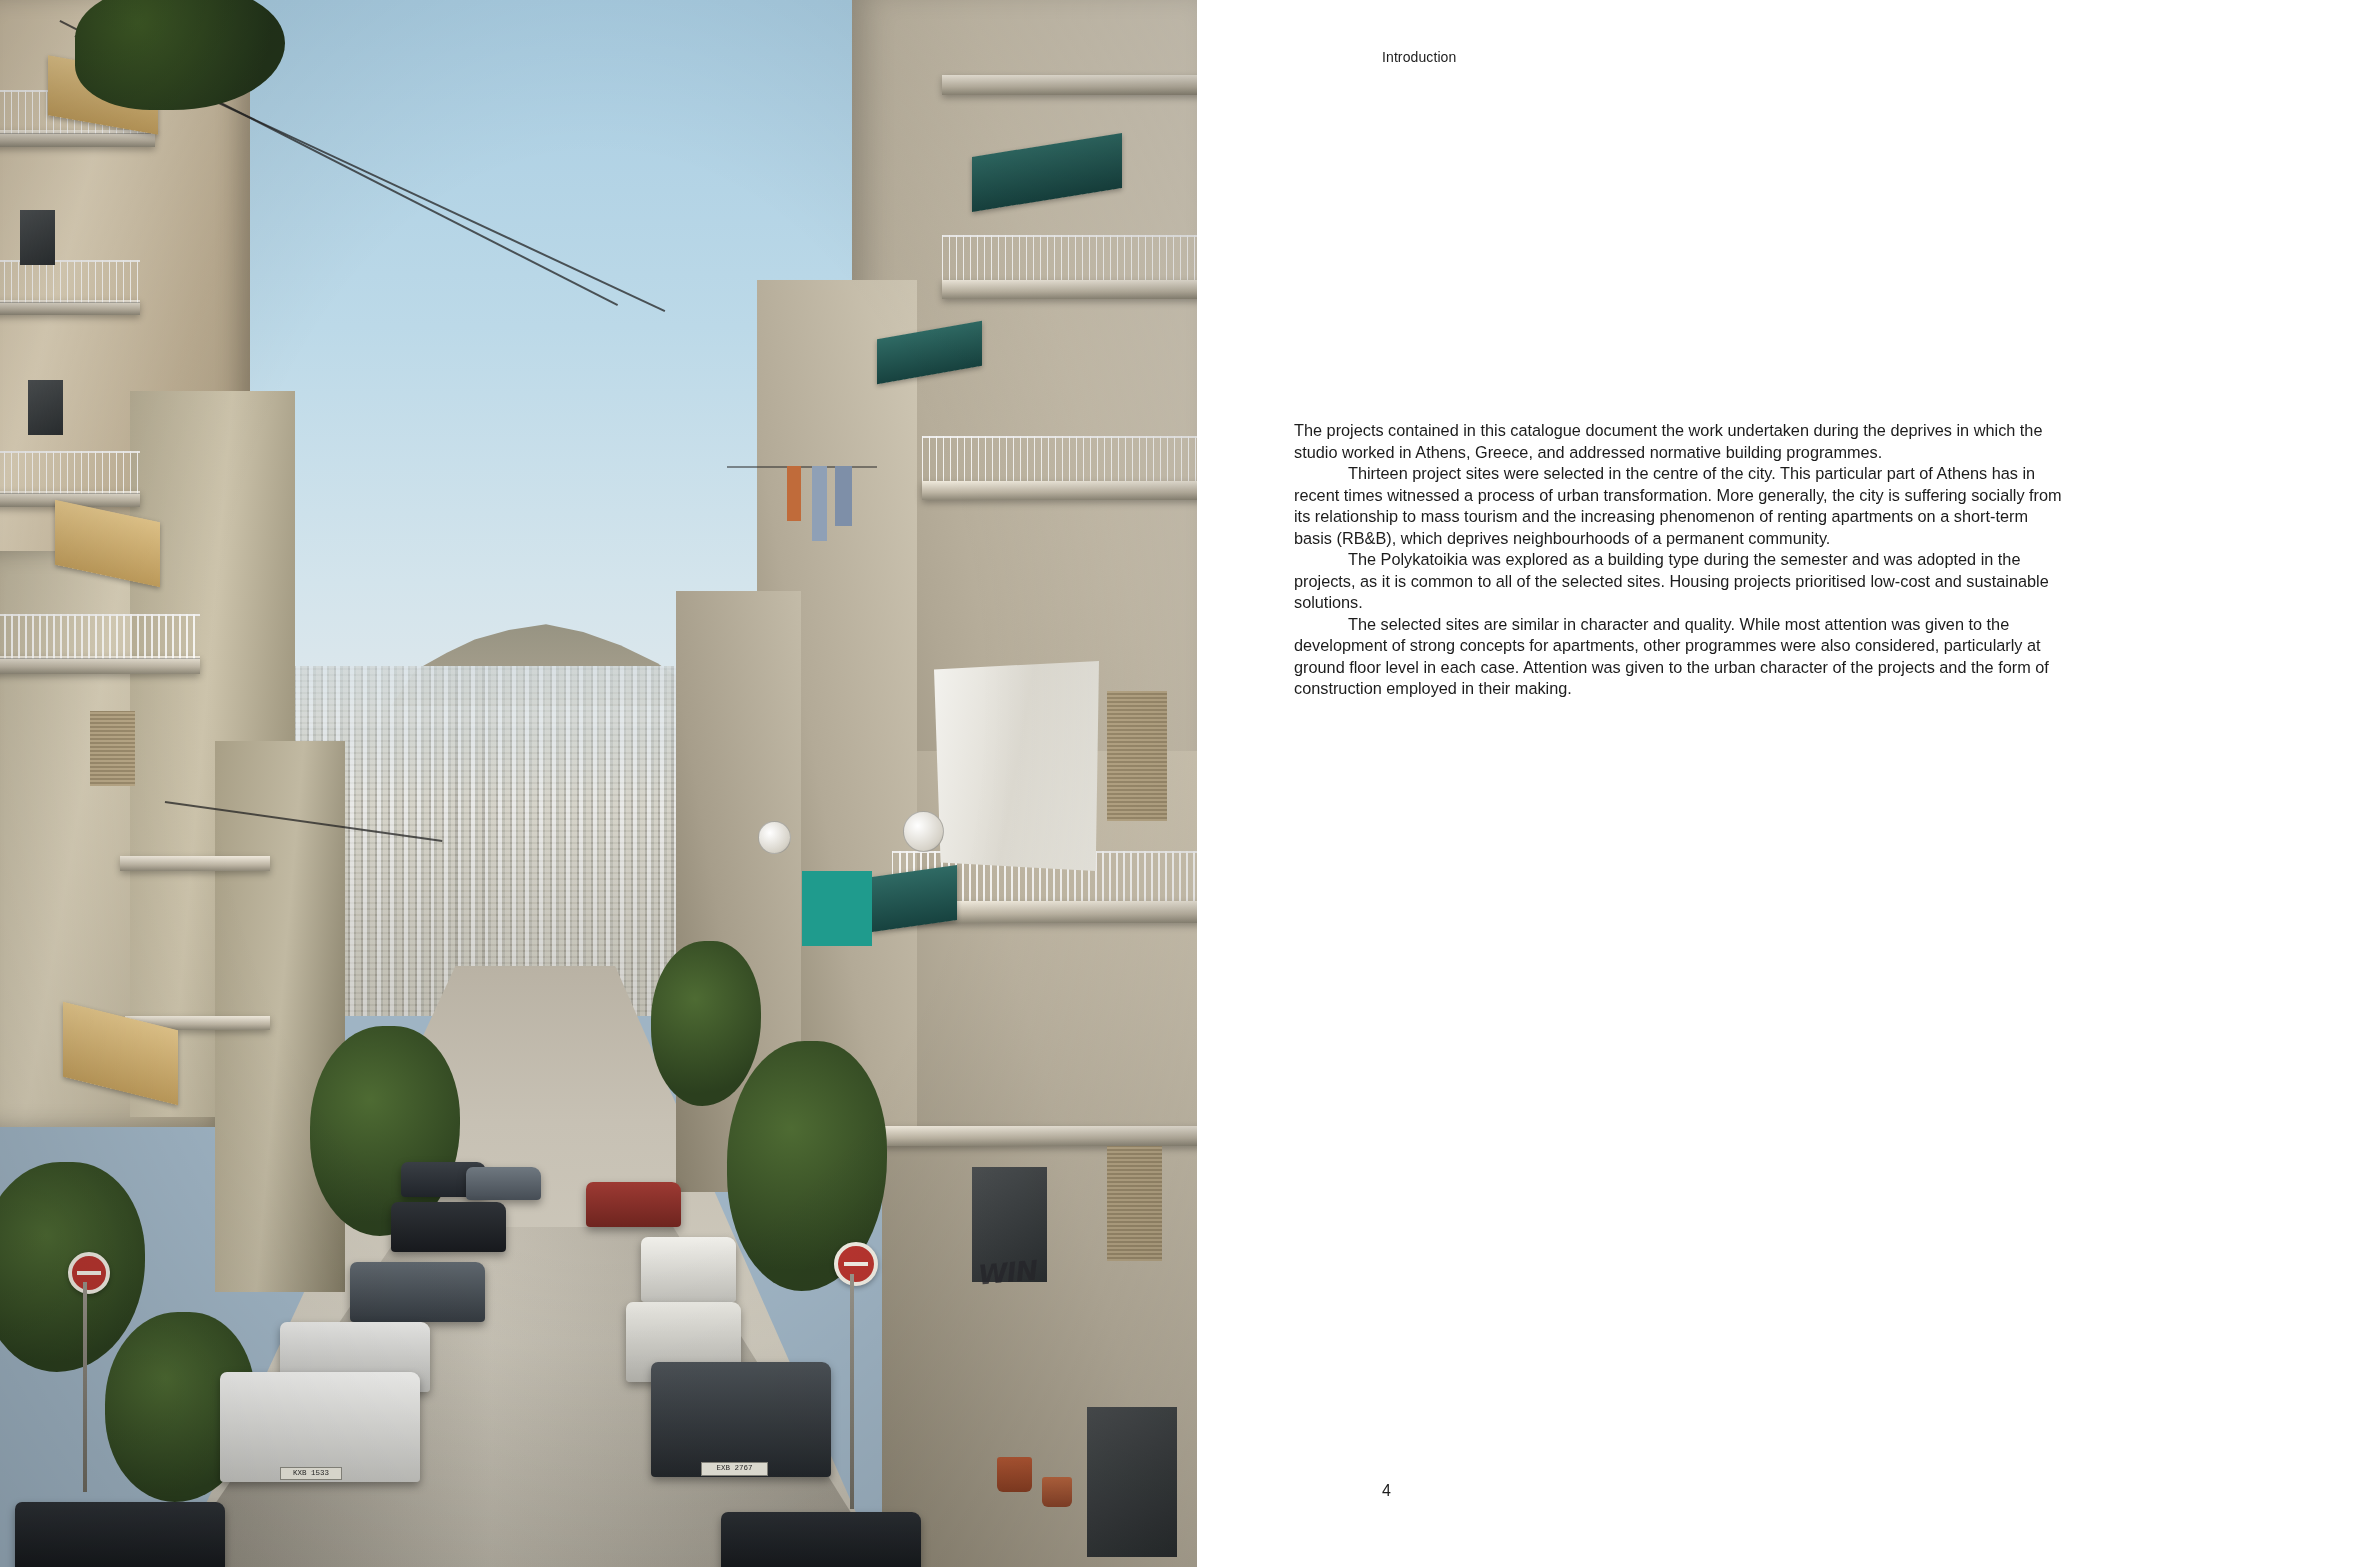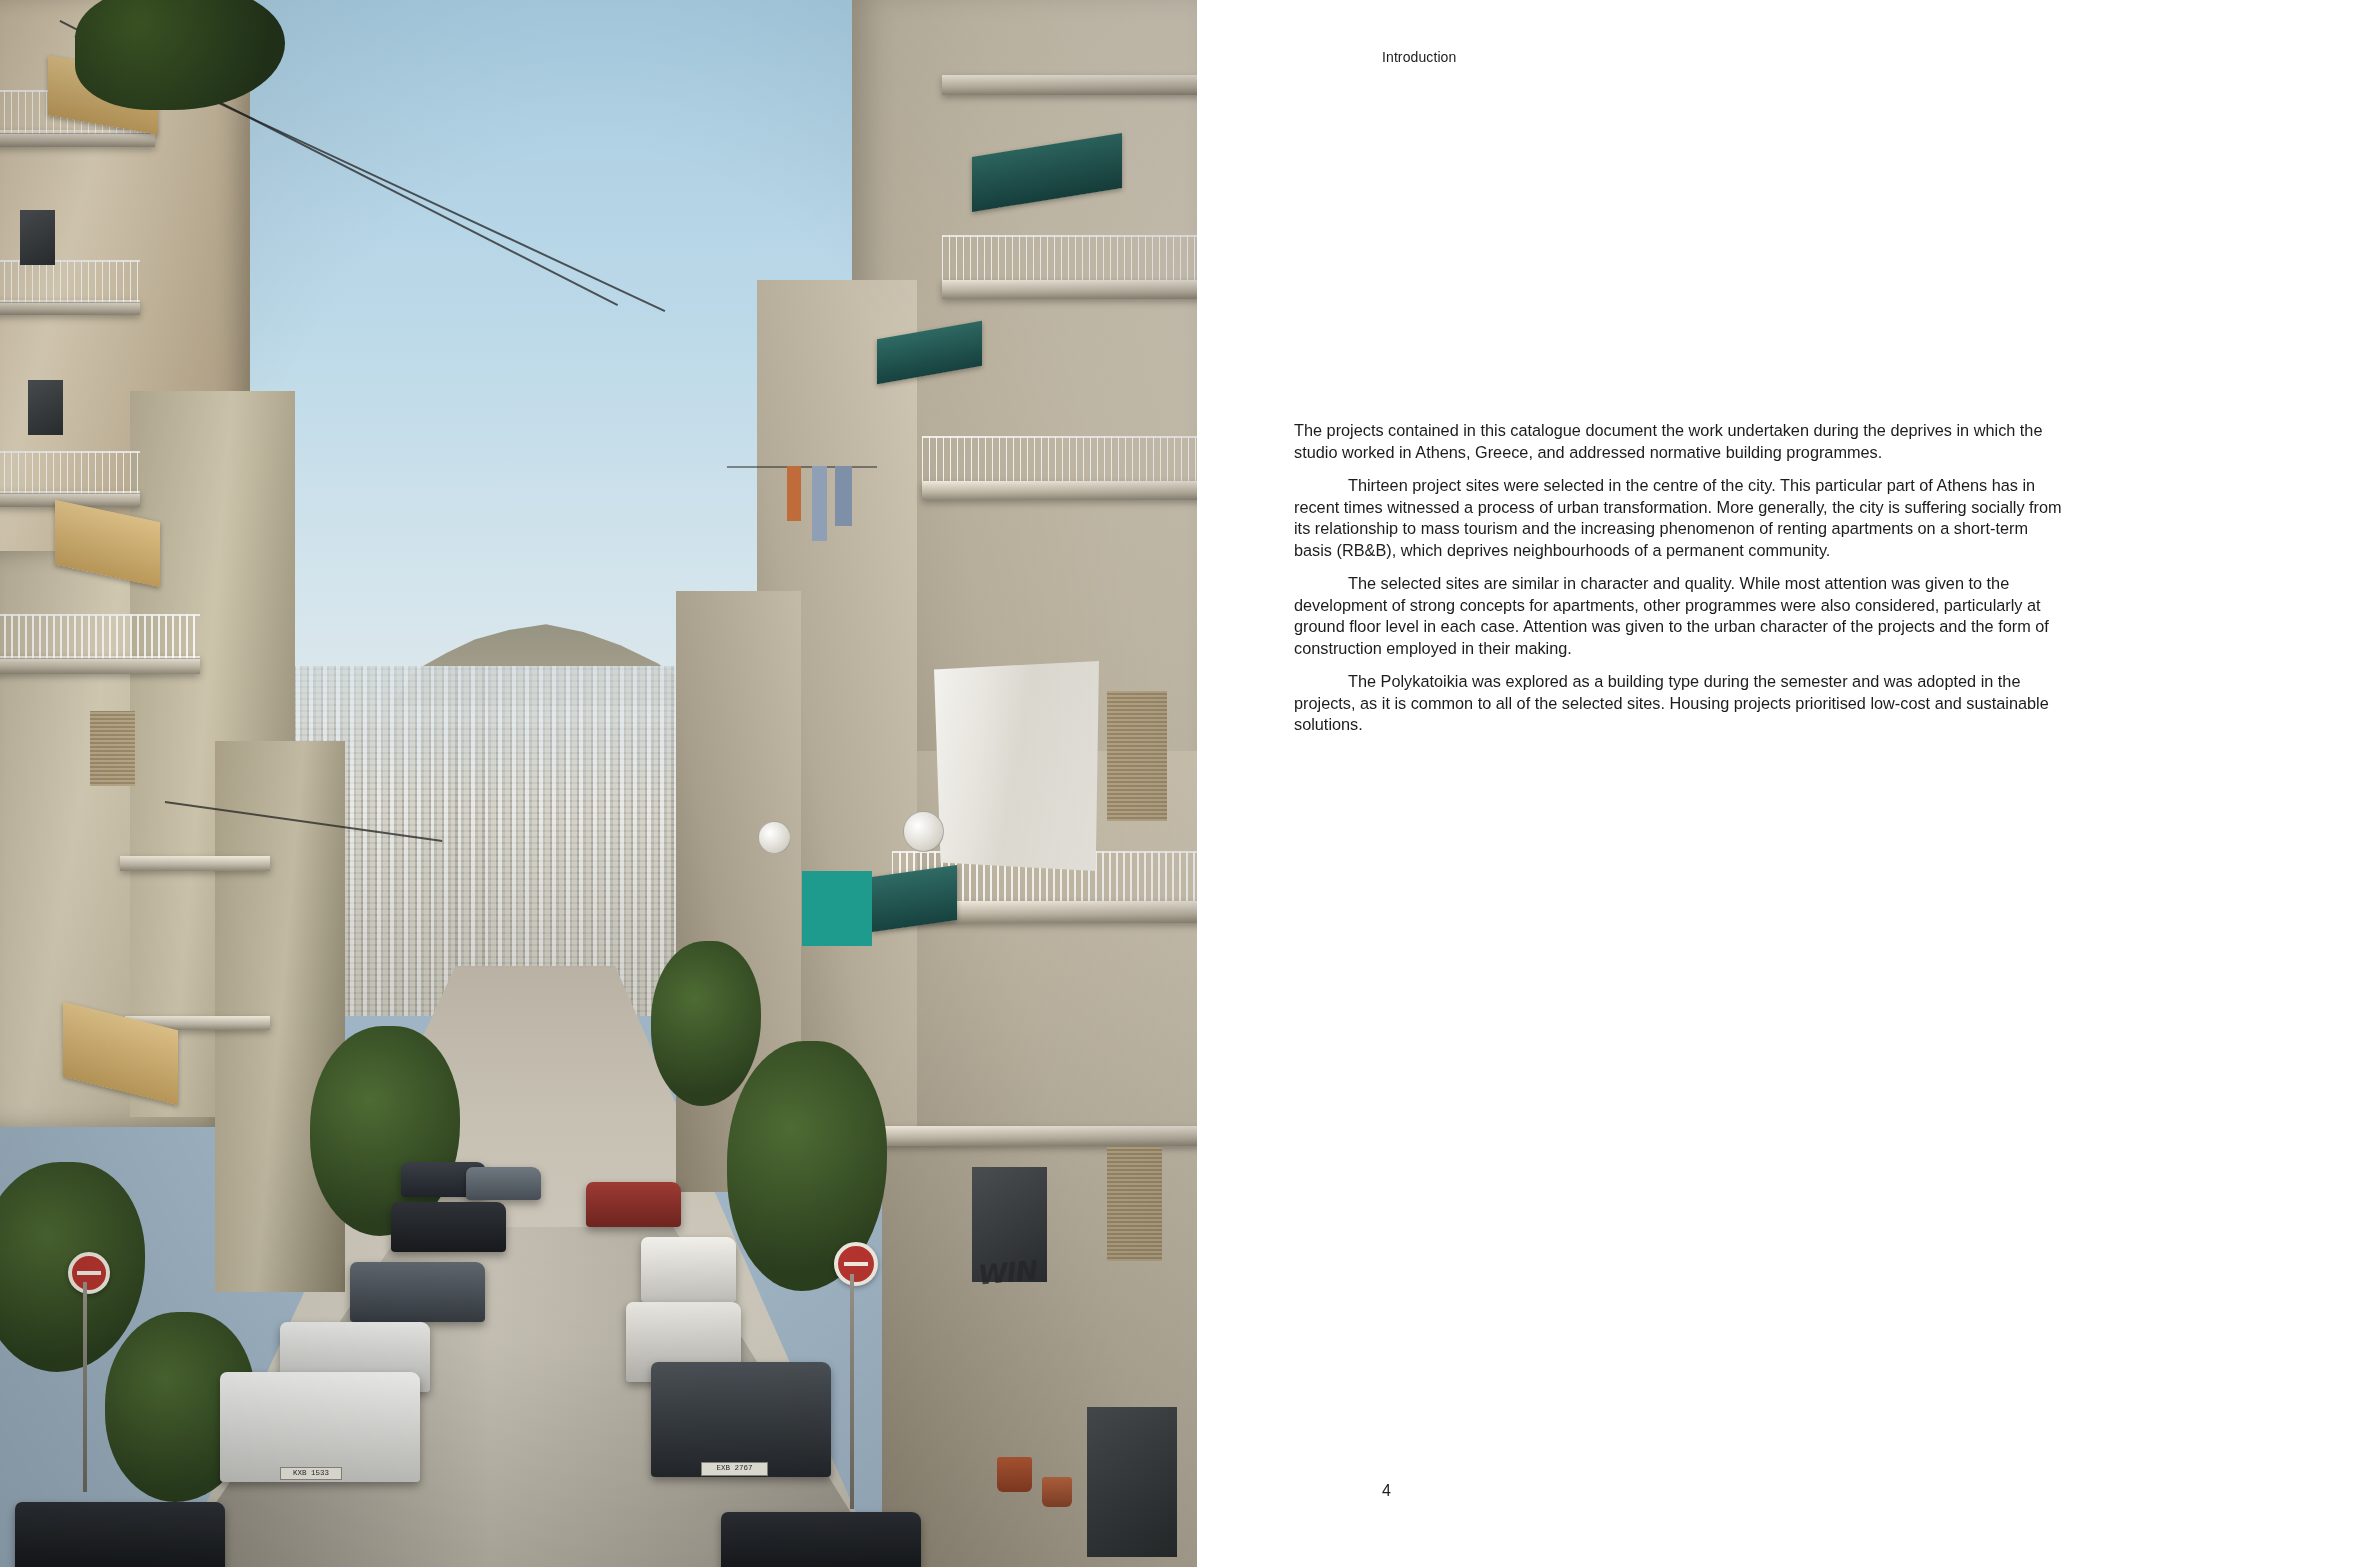--- a/index.html
+++ b/index.html
@@ -236,21 +236,20 @@
     font-size: 16.3px;
     line-height: 21.5px;
     color: #1c1c1c;
     text-align: left;
   }
   .body-copy p {
     margin: 0;
   }
   .body-copy p.indent {
     text-indent: 54px;
-    margin-top: 12px;
   }
   .folio {
     position: absolute;
     left: 185px;
     top: 1482px;
     font-size: 16px;
     color: #1c1c1c;
   }
 </style>
 </head>
@@ -367,21 +366,21 @@
     </div>
   </div>
 
   <div class="page-right">
 
     <div class="section-label">Introduction</div>
 
     <div class="body-copy">
       <p>The projects contained in this catalogue document the work undertaken during the deprives in which the studio worked in Athens, Greece, and addressed normative building programmes.</p>
       <p class="indent">Thirteen project sites were selected in the centre of the city. This particular part of Athens has in recent times witnessed a process of urban transformation. More generally, the city is suffering socially from its relationship to mass tourism and the increasing phenomenon of renting apartments on a short-term basis (RB&amp;B), which deprives neighbourhoods of a permanent community.</p>
+      <p class="indent">The Polykatoikia was explored as a building type during the semester and was adopted in the projects, as it is common to all of the selected sites. Housing projects prioritised low-cost and sustainable solutions.</p>
       <p class="indent">The selected sites are similar in character and quality. While most attention was given to the development of strong concepts for apartments, other programmes were also considered, particularly at ground floor level in each case. Attention was given to the urban character of the projects and the form of construction employed in their making.</p>
-      <p class="indent">The Polykatoikia was explored as a building type during the semester and was adopted in the projects, as it is common to all of the selected sites. Housing projects prioritised low-cost and sustainable solutions.</p>
     </div>
 
     <div class="folio">4</div>
   </div>
 
 </div>
 
 
 </body></html>

